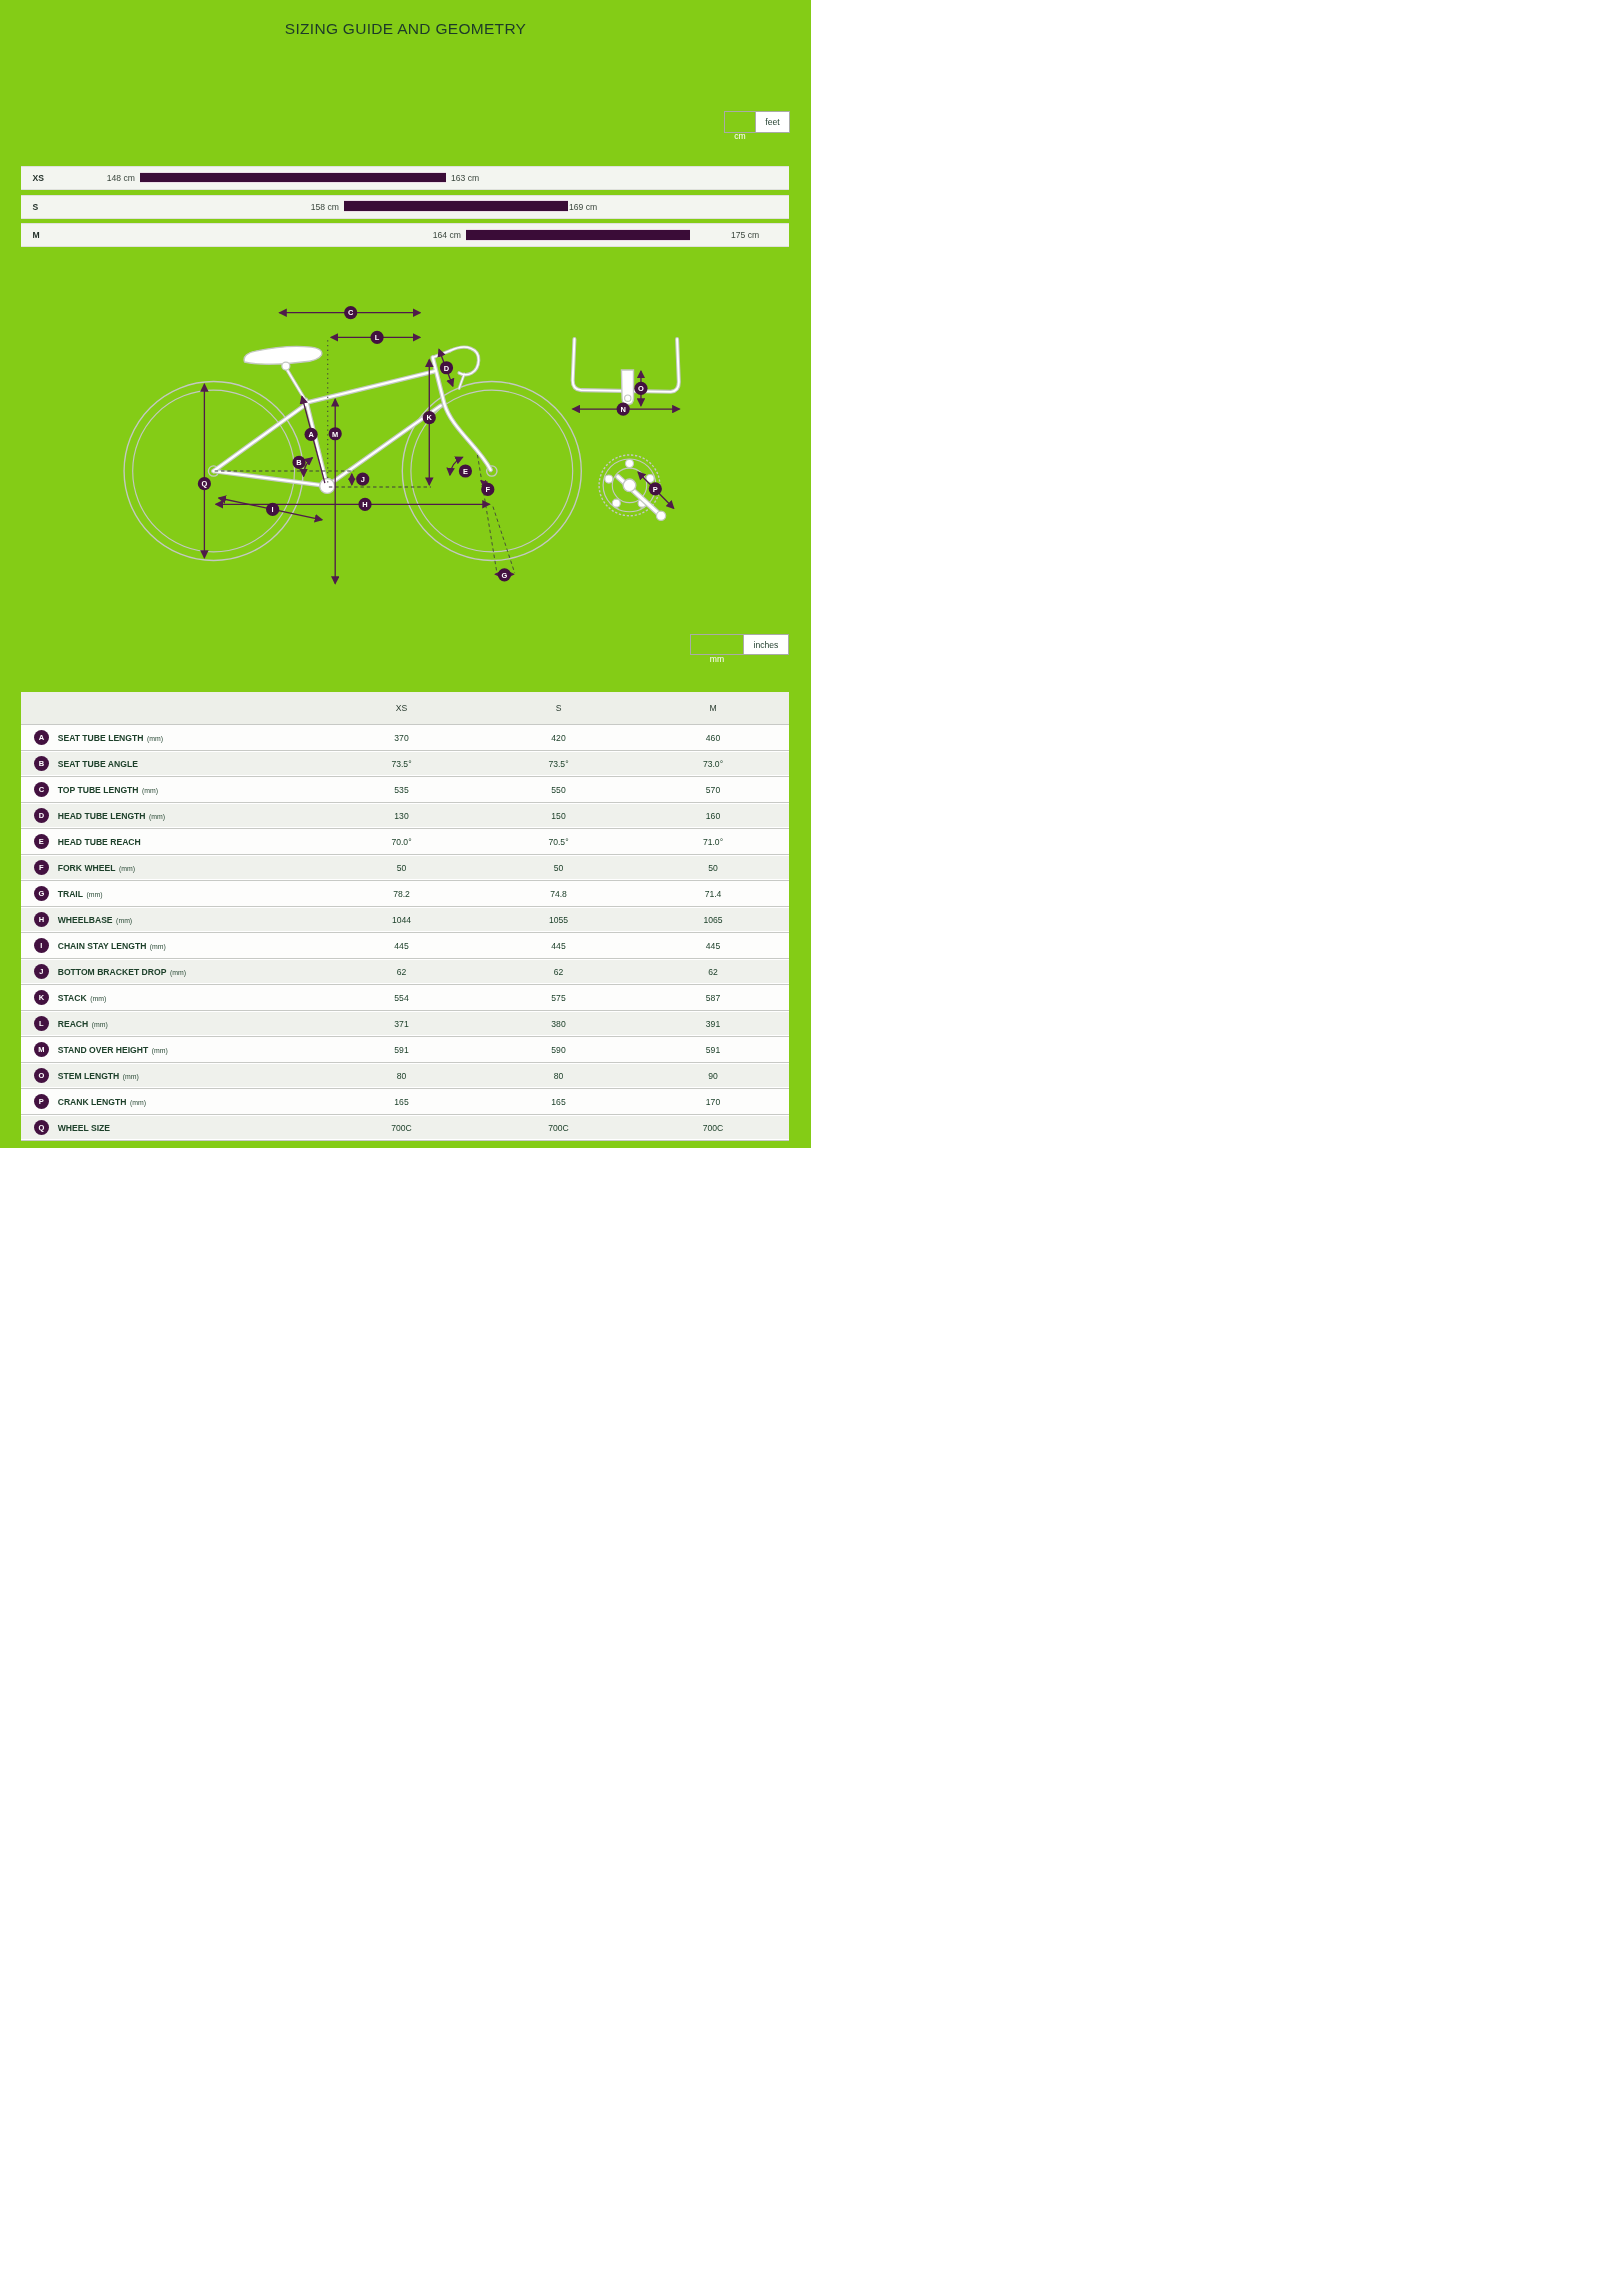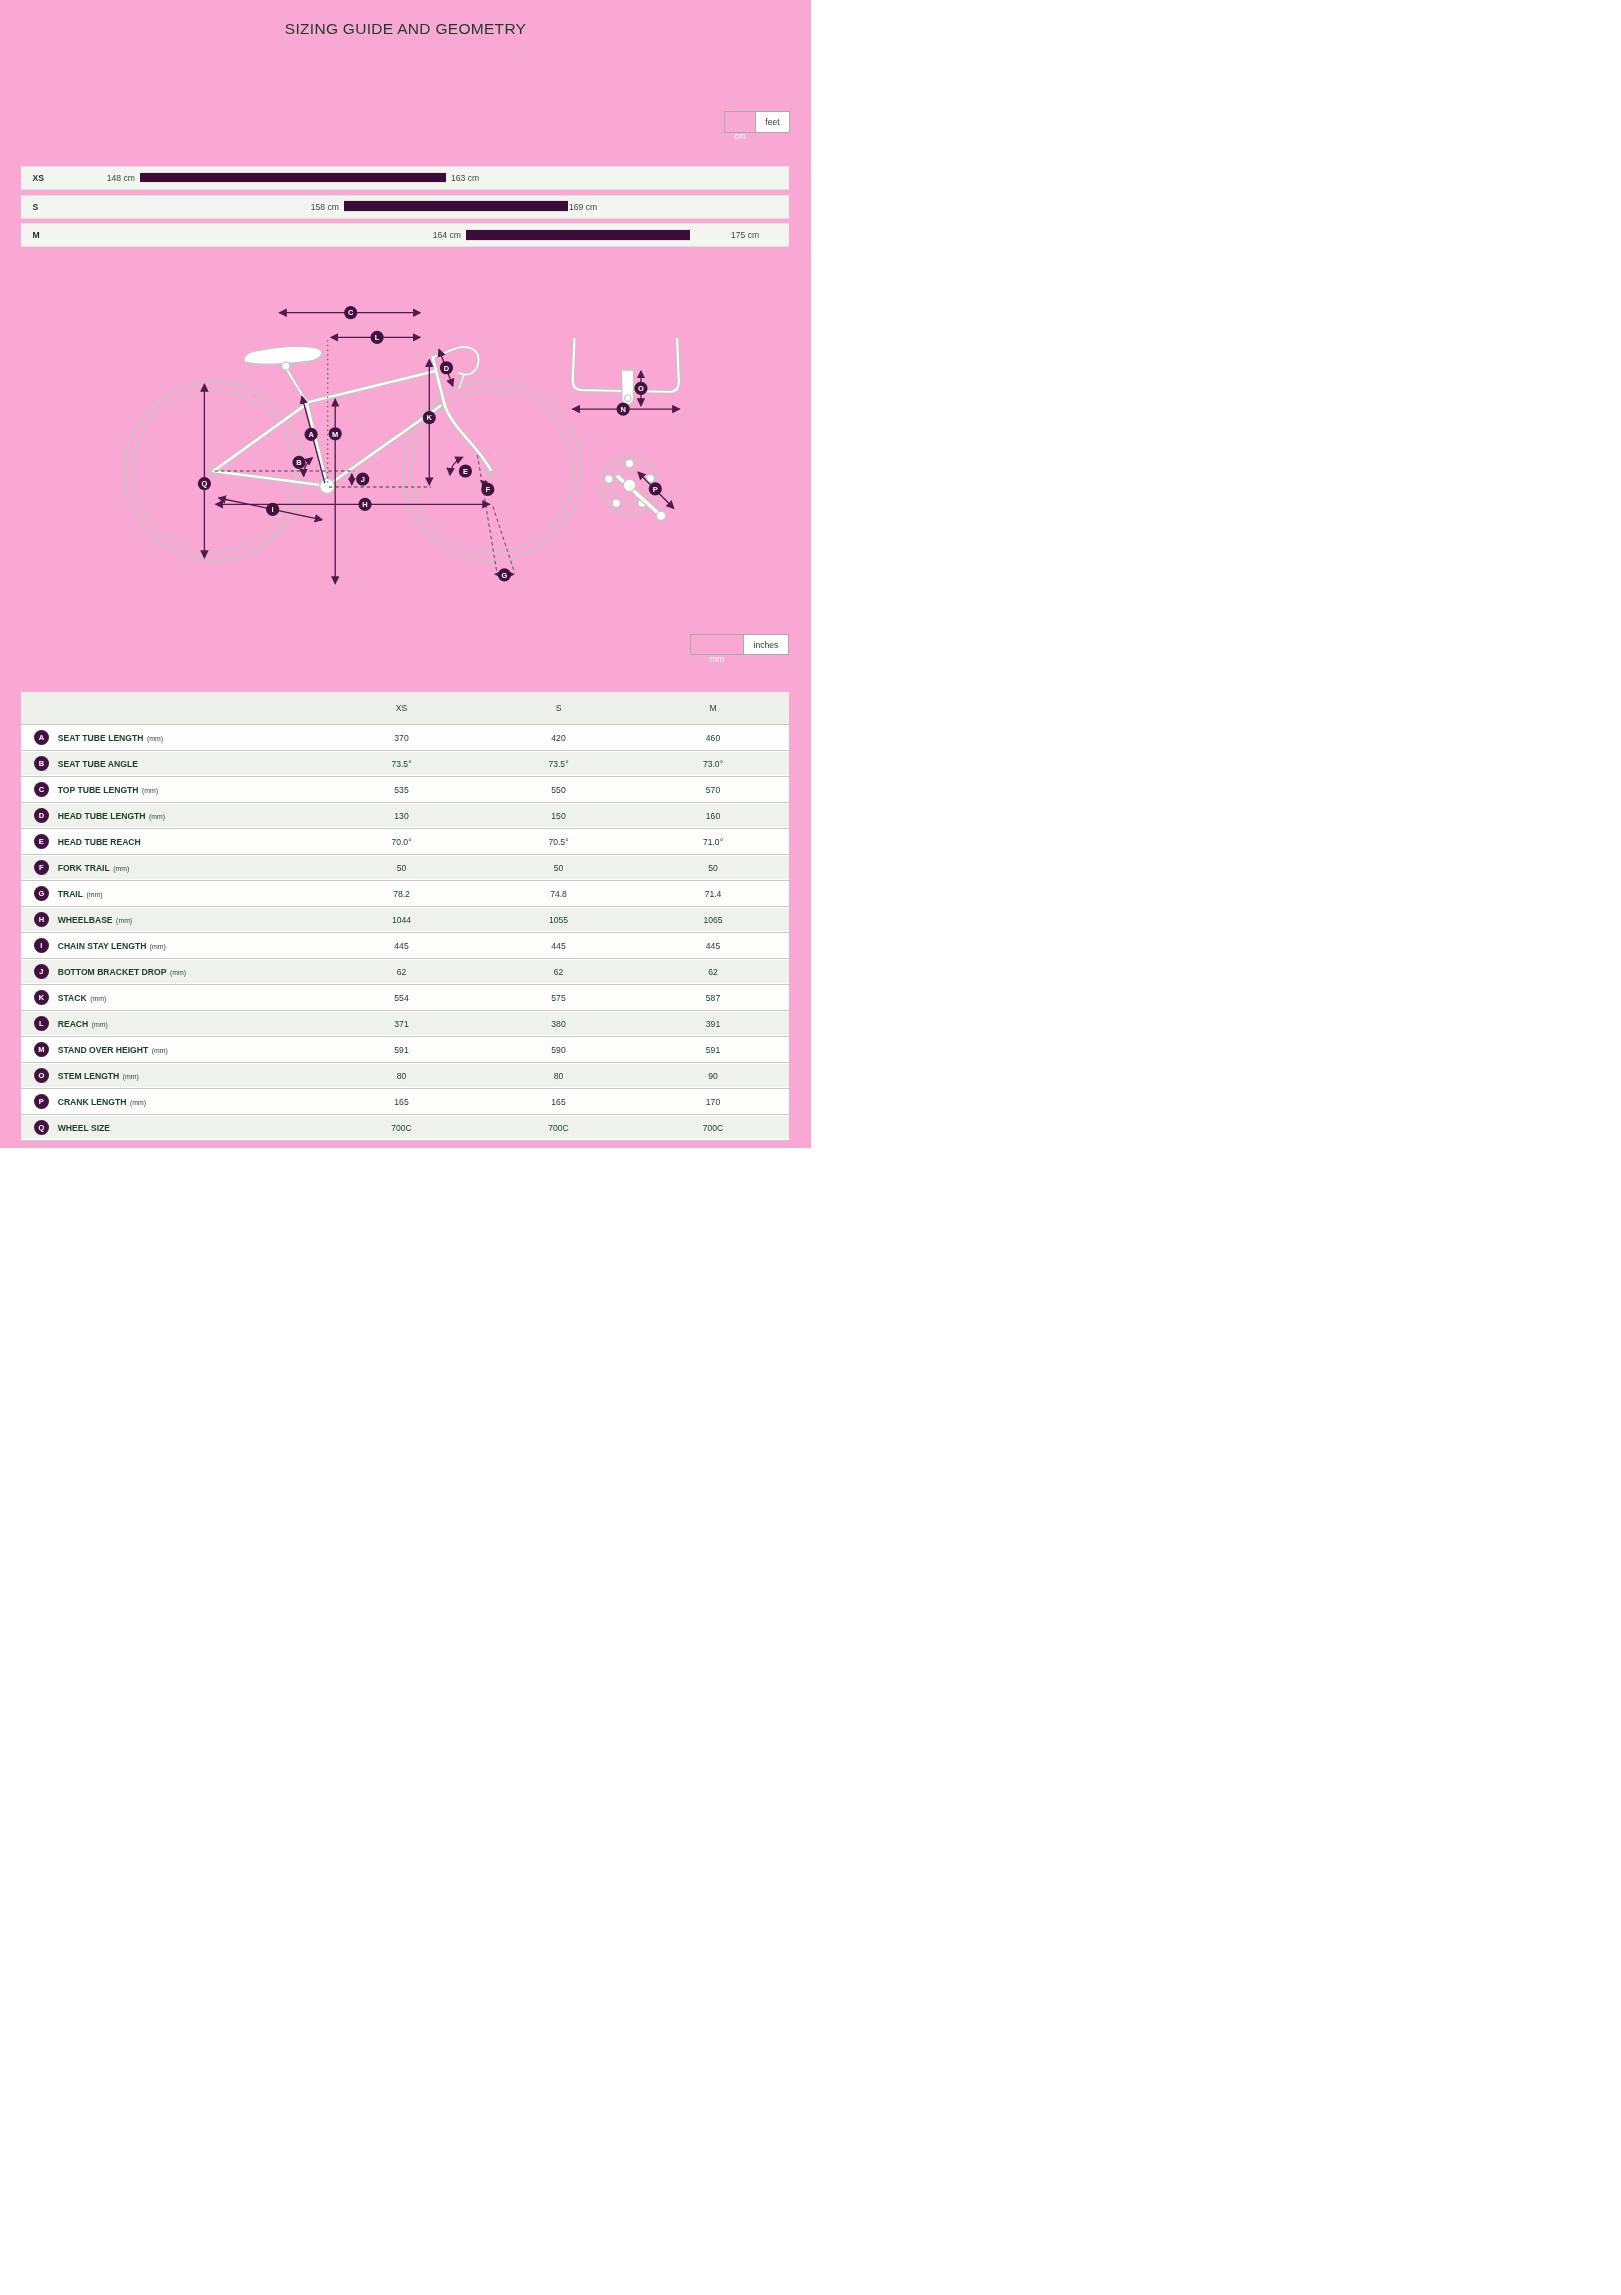--- a/index.html
+++ b/index.html
@@ -1,16 +1,16 @@
 <!DOCTYPE html>
 <html style="font-size:9.2px"><head>
 <meta charset="utf-8">
 <style>
   html,body{margin:0;padding:0;background:#fff;}
-  .page{position:relative;width:811px;height:1148px;background:#f9a8d4;overflow:hidden;
+  .page{position:relative;width:811px;height:1148px;background:#84cc16;overflow:hidden;
         font-family:"Liberation Sans",sans-serif;}
   
   .title{position:absolute;top:19.5px;left:0;width:100%;text-align:center;
          font-size:15.5px;font-weight:500;letter-spacing:0.3px;color:#1c3a29;}
   .subtitle{position:absolute;top:68px;left:0;width:100%;text-align:center;
             font-size:8.6px;line-height:18.4px;color:#2c4a38;}
   
   .toggle{position:absolute;display:flex;border:0.6px solid #a9aba7;box-sizing:border-box;}
   .toggle .opt{display:flex;align-items:center;justify-content:center;
                font-size:8.6px;color:#1c3a29;background:#fff;cursor:pointer;}
@@ -288,21 +288,21 @@
               <span class="row-unit"></span></div>
           </div>
           <div>70.0°</div>
           <div>70.5°</div>
           <div>71.0°</div>
         </div>
 
         <div class="g-row alt">
           <div class="lab-cell">
             <div class="row-badge">F</div>
-            <div><span class="row-label">FORK TRAIL</span>
+            <div><span class="row-label">FORK WHEEL</span>
               <span class="row-unit">(mm)</span></div>
           </div>
           <div>50</div>
           <div>50</div>
           <div>50</div>
         </div>
 
         <div class="g-row">
           <div class="lab-cell">
             <div class="row-badge">G</div>

